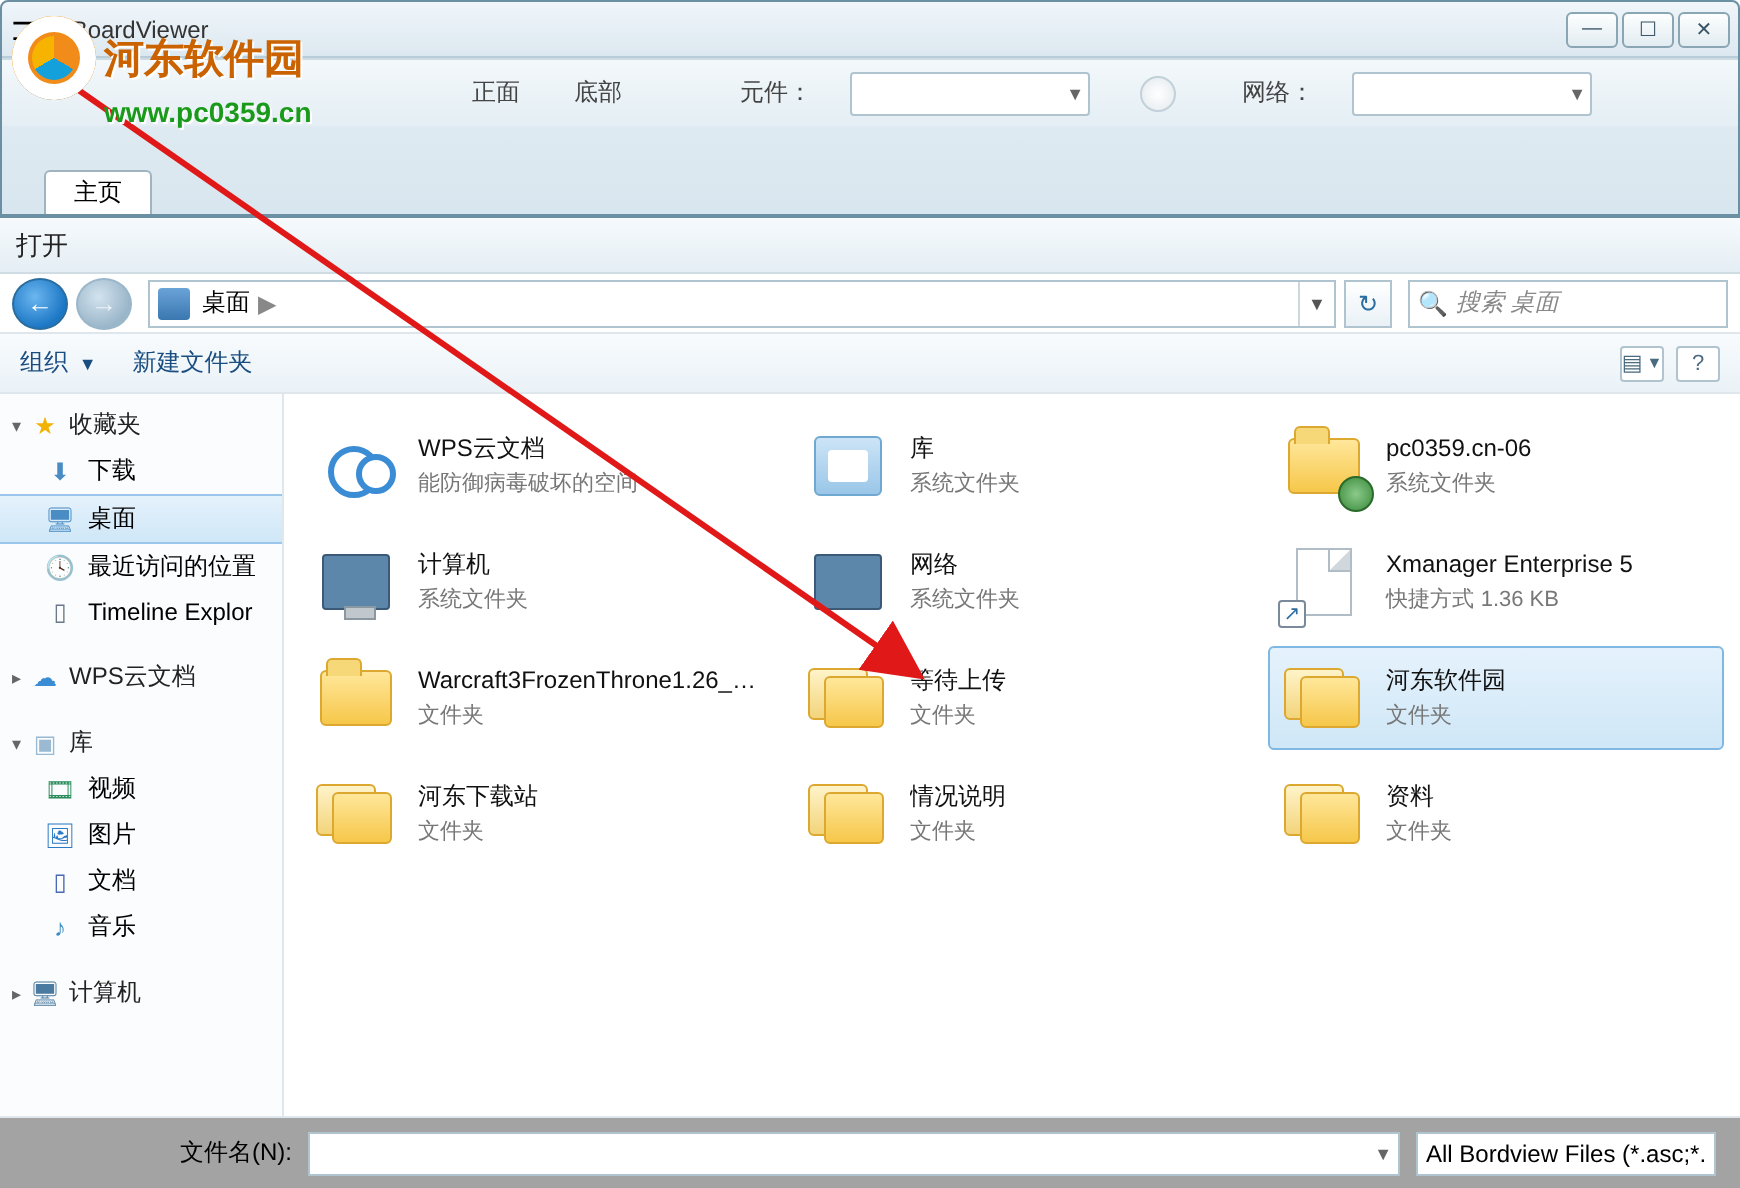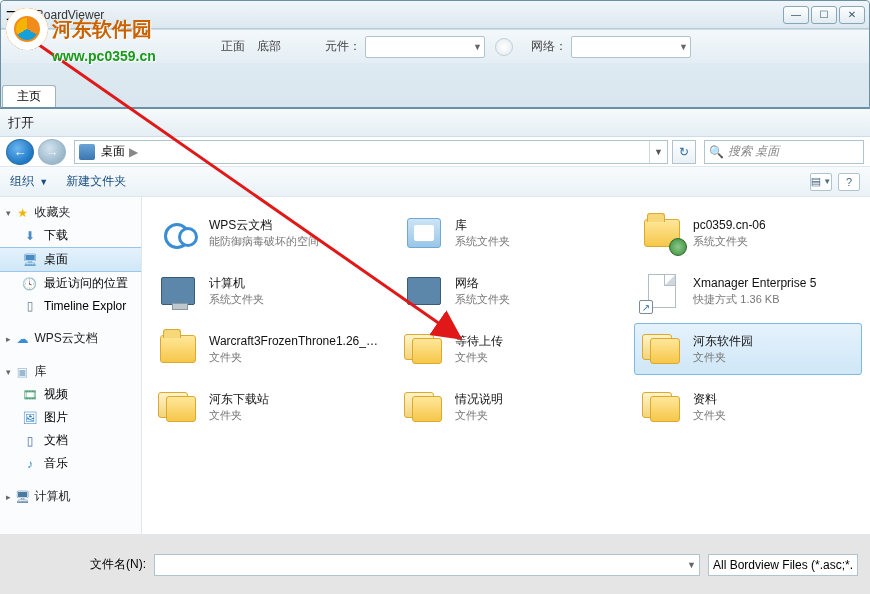--- a/index.html
+++ b/index.html
@@ -6,26 +6,26 @@
     body { width: 870px; height: 594px; background: #fff; overflow: hidden; position: relative; }
     
     
     .main-window { position: absolute; top: 0; left: 0; right: 0; height: 108px; border: 1px solid #6b8fa3; background: linear-gradient(#e8f0f5, #d8e6ef); border-radius: 4px 4px 0 0; }
     .main-titlebar { height: 28px; display: flex; align-items: center; padding: 0 4px; background: linear-gradient(#f0f6fa, #dce8f0); border-bottom: 1px solid #b8cdd9; border-radius: 4px 4px 0 0; }
     .main-title { font-size: 12px; color: #333; margin-left: 4px; flex: 1; }
     .win-controls { display: flex; gap: 2px; margin-left: auto; }
     .win-btn { width: 26px; height: 18px; border: 1px solid #8aa5b3; border-radius: 3px; background: linear-gradient(#fdfefe,#e2ecf2); display: flex; align-items: center; justify-content: center; font-size: 10px; color: #3a5566; cursor: pointer; }
     .main-menubar { height: 22px; display: flex; align-items: center; padding-left: 8px; gap: 14px; font-size: 12px; color: #222; }
     .main-menubar span { cursor: pointer; }
-    .main-toolbar { height: 34px; display: flex; align-items: center; padding: 0 8px; gap: 4px; background: linear-gradient(#f3f8fb,#e4eef4); border-top: 1px solid #cddbe3; }
+    .main-toolbar { height: 34px; display: flex; align-items: center; padding: 0 8px; gap: 19px; background: linear-gradient(#f3f8fb,#e4eef4); border-top: 1px solid #cddbe3; }
     .tb-label { font-size: 12px; color: #444; margin-left: 8px; }
     .tb-drop { width: 120px; height: 22px; border: 1px solid #b0c4d0; background: #fff; border-radius: 2px; display: flex; align-items: center; justify-content: flex-end; padding: 0 2px; }
     .dropdown-chev { color: #666; font-size: 9px; }
     .bulb { width: 18px; height: 18px; border-radius: 50%; background: radial-gradient(#fff,#e2e9ee); border: 1px solid #c2d0d9; margin-left: 6px; }
-    .tab-row { position: absolute; top: 84px; left: 1px; height: 16px; }
+    .tab-row { position: absolute; top: 84px; left: 21px; height: 16px; }
     .tab { border: 1px solid #a0b4c0; border-bottom: none; background: #fff; padding: 2px 14px; font-size: 12px; border-radius: 3px 3px 0 0; display: inline-block; }
 
     
     .open-dialog { position: absolute; top: 108px; left: 0; right: 0; bottom: 0; border-top: 1px solid #6b8fa3; background: #fff; display: flex; flex-direction: column; }
     .dlg-titlebar { height: 28px; background: linear-gradient(#f6fafc,#e4eef4); border-bottom: 1px solid #cfdce4; display: flex; align-items: center; padding: 0 8px; font-size: 13px; color: #222; }
     .nav-row { height: 30px; display: flex; align-items: center; padding: 2px 6px; gap: 4px; border-bottom: 1px solid #dfe7ec; }
     .nav-btn { width: 28px; height: 26px; border-radius: 50%; background: radial-gradient(circle at 40% 35%, #6bb6f0, #1c77c4 70%); border: 1px solid #2a6da0; color: #fff; display: flex; align-items: center; justify-content: center; font-size: 13px; cursor: pointer; }
     .nav-btn.disabled { background: radial-gradient(circle at 40% 35%, #d3e3ef, #9ab6c9 70%); border-color: #9ab6c9; color: #eaf2f8; }
     .breadcrumb { flex: 1; height: 24px; border: 1px solid #b0c4d0; background: #fff; display: flex; align-items: center; font-size: 12px; padding-left: 4px; margin-left: 4px; }
     .bc-icon { width: 16px; height: 16px; background: linear-gradient(#6aa3d8,#3a77b0); border-radius: 2px; margin-right: 6px; }
@@ -88,21 +88,21 @@
     .computer-shape::after { content:''; position:absolute; bottom:-6px; left:10px; width:14px; height:5px; background:#c0c8ce; border:1px solid #8a98a2; }
     .lib-shape { width:34px; height:30px; background:linear-gradient(#cce4f6,#9ac6e8); border:1px solid #6fa8d0; border-radius:3px; position:relative; }
     .lib-shape::after { content:''; position:absolute; inset:6px; background:#fff; border-radius:2px; }
     .net-shape { width:34px; height:28px; background:#5d87aa; border:1px solid #3a5a78; border-radius:2px; }
     .page-shape { width:28px; height:34px; background:#fff; border:1px solid #b0bcc6; position:relative; }
     .page-shape::after { content:''; position:absolute; top:0; right:0; width:10px; height:10px; background:linear-gradient(135deg,#fff 48%,#d0d8de 52%); border-left:1px solid #b0bcc6; border-bottom:1px solid #b0bcc6; }
     .shortcut-arrow { position:absolute; bottom:-2px; left:-2px; width:14px; height:14px; border:1px solid #7a8a9a; background:#fff; border-radius:2px; display:flex; align-items:center; justify-content:center; font-size:10px; color:#2a6da0; }
     .folder-user { position:absolute; bottom:-2px; right:-4px; width:18px; height:18px; border-radius:50%; background:radial-gradient(#8bc98b,#3a8a3a); border:1px solid #2a6a2a; }
 
     
-    .bottom-bar { height: 60px; border-top: 1px solid #dfe7ec; background: #e5e5e5; display: flex; align-items: center; padding: 0 12px; gap: 8px; font-size: 12px; }
+    .bottom-bar { height: 36px; border-top: 1px solid #dfe7ec; background: #a3a3a3; display: flex; align-items: center; padding: 0 12px; gap: 8px; font-size: 12px; }
     .fn-input { flex: 1; height: 22px; border: 1px solid #b0c4d0; background:#fff; display:flex; align-items:center; justify-content:flex-end; padding:0 3px; }
     .filter-drop { width: 150px; height: 22px; border:1px solid #b0c4d0; background:#fff; display:flex; align-items:center; padding:0 4px; white-space:nowrap; overflow:hidden; }
 
     
     .watermark { position: absolute; top: 8px; left: 6px; pointer-events: none; z-index: 50; }
     .wm-box { display: flex; align-items: center; gap: 4px; }
     .wm-logo { width: 42px; height: 42px; border-radius: 50%; background: conic-gradient(#f18c1a 0 120deg, #14a0da 120deg 240deg, #f6b400 240deg 360deg); box-shadow: inset 0 0 0 8px #fff, inset 0 0 0 10px #f18c1a; }
     .wm-text1 { font-size: 20px; font-weight: bold; color: #cb6200; text-shadow: 1px 1px 0 #fff; }
     .wm-text2 { font-size: 14px; font-weight: bold; color: #1a9a1a; text-shadow: 1px 1px 0 #fff; margin-top: -2px; margin-left: 46px; }
 

